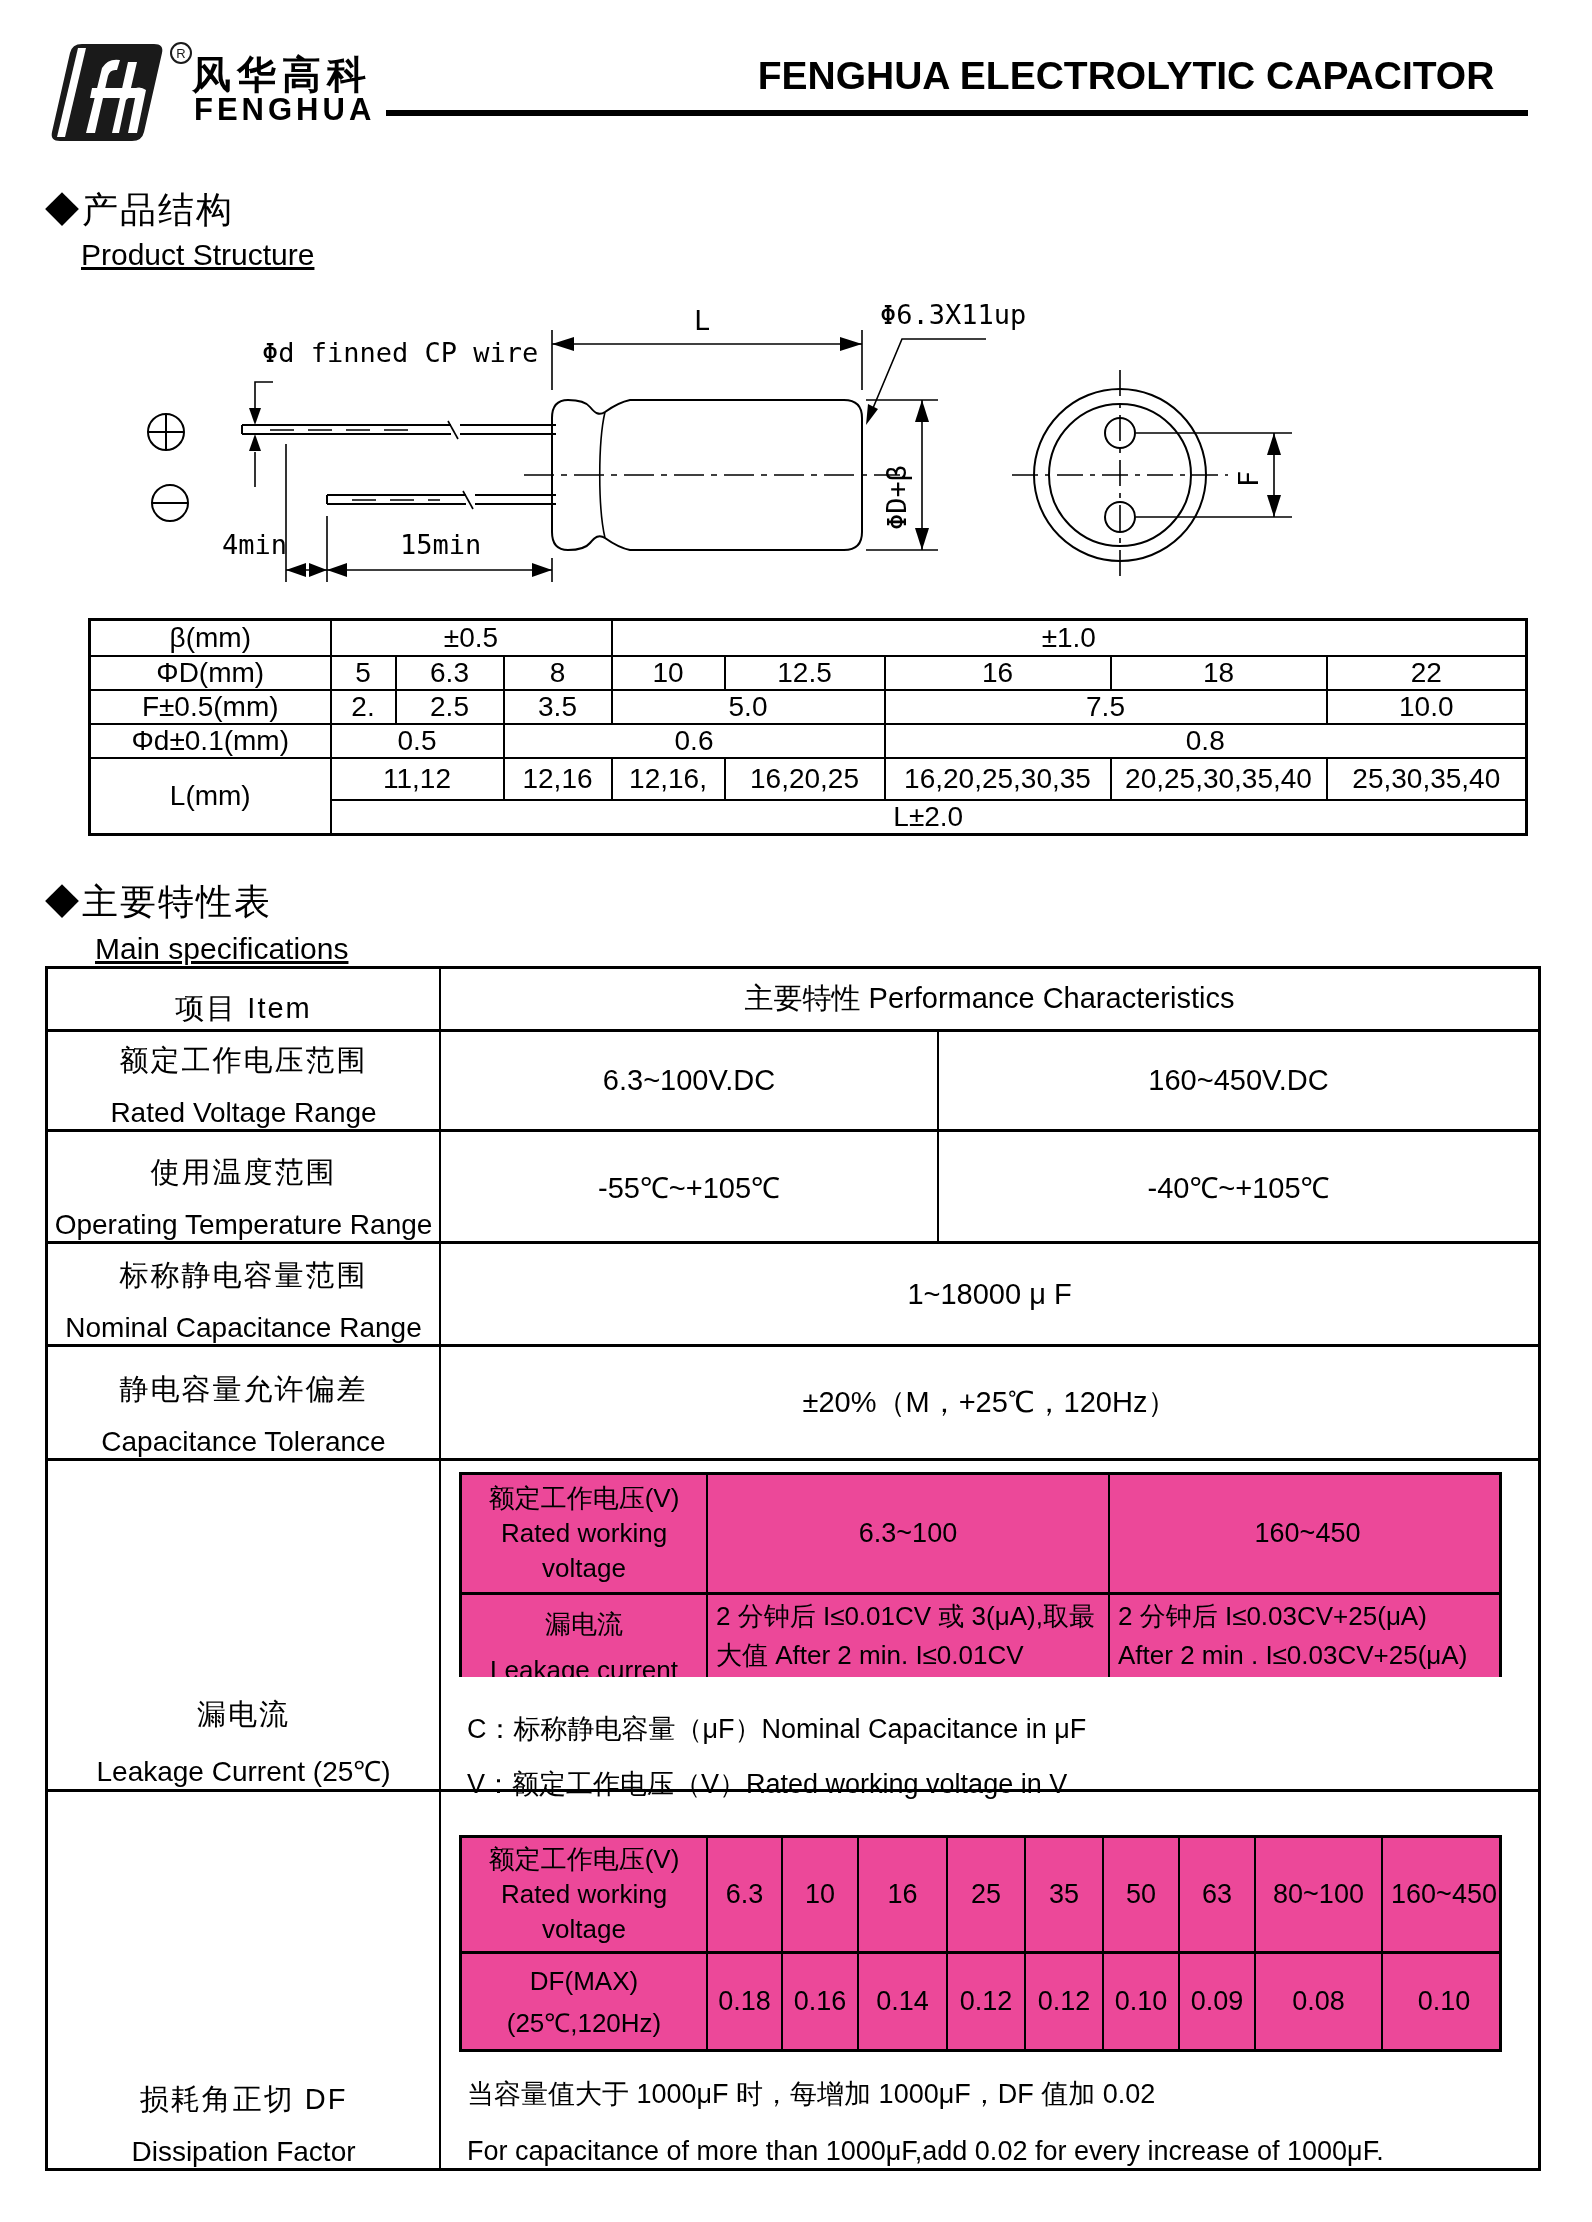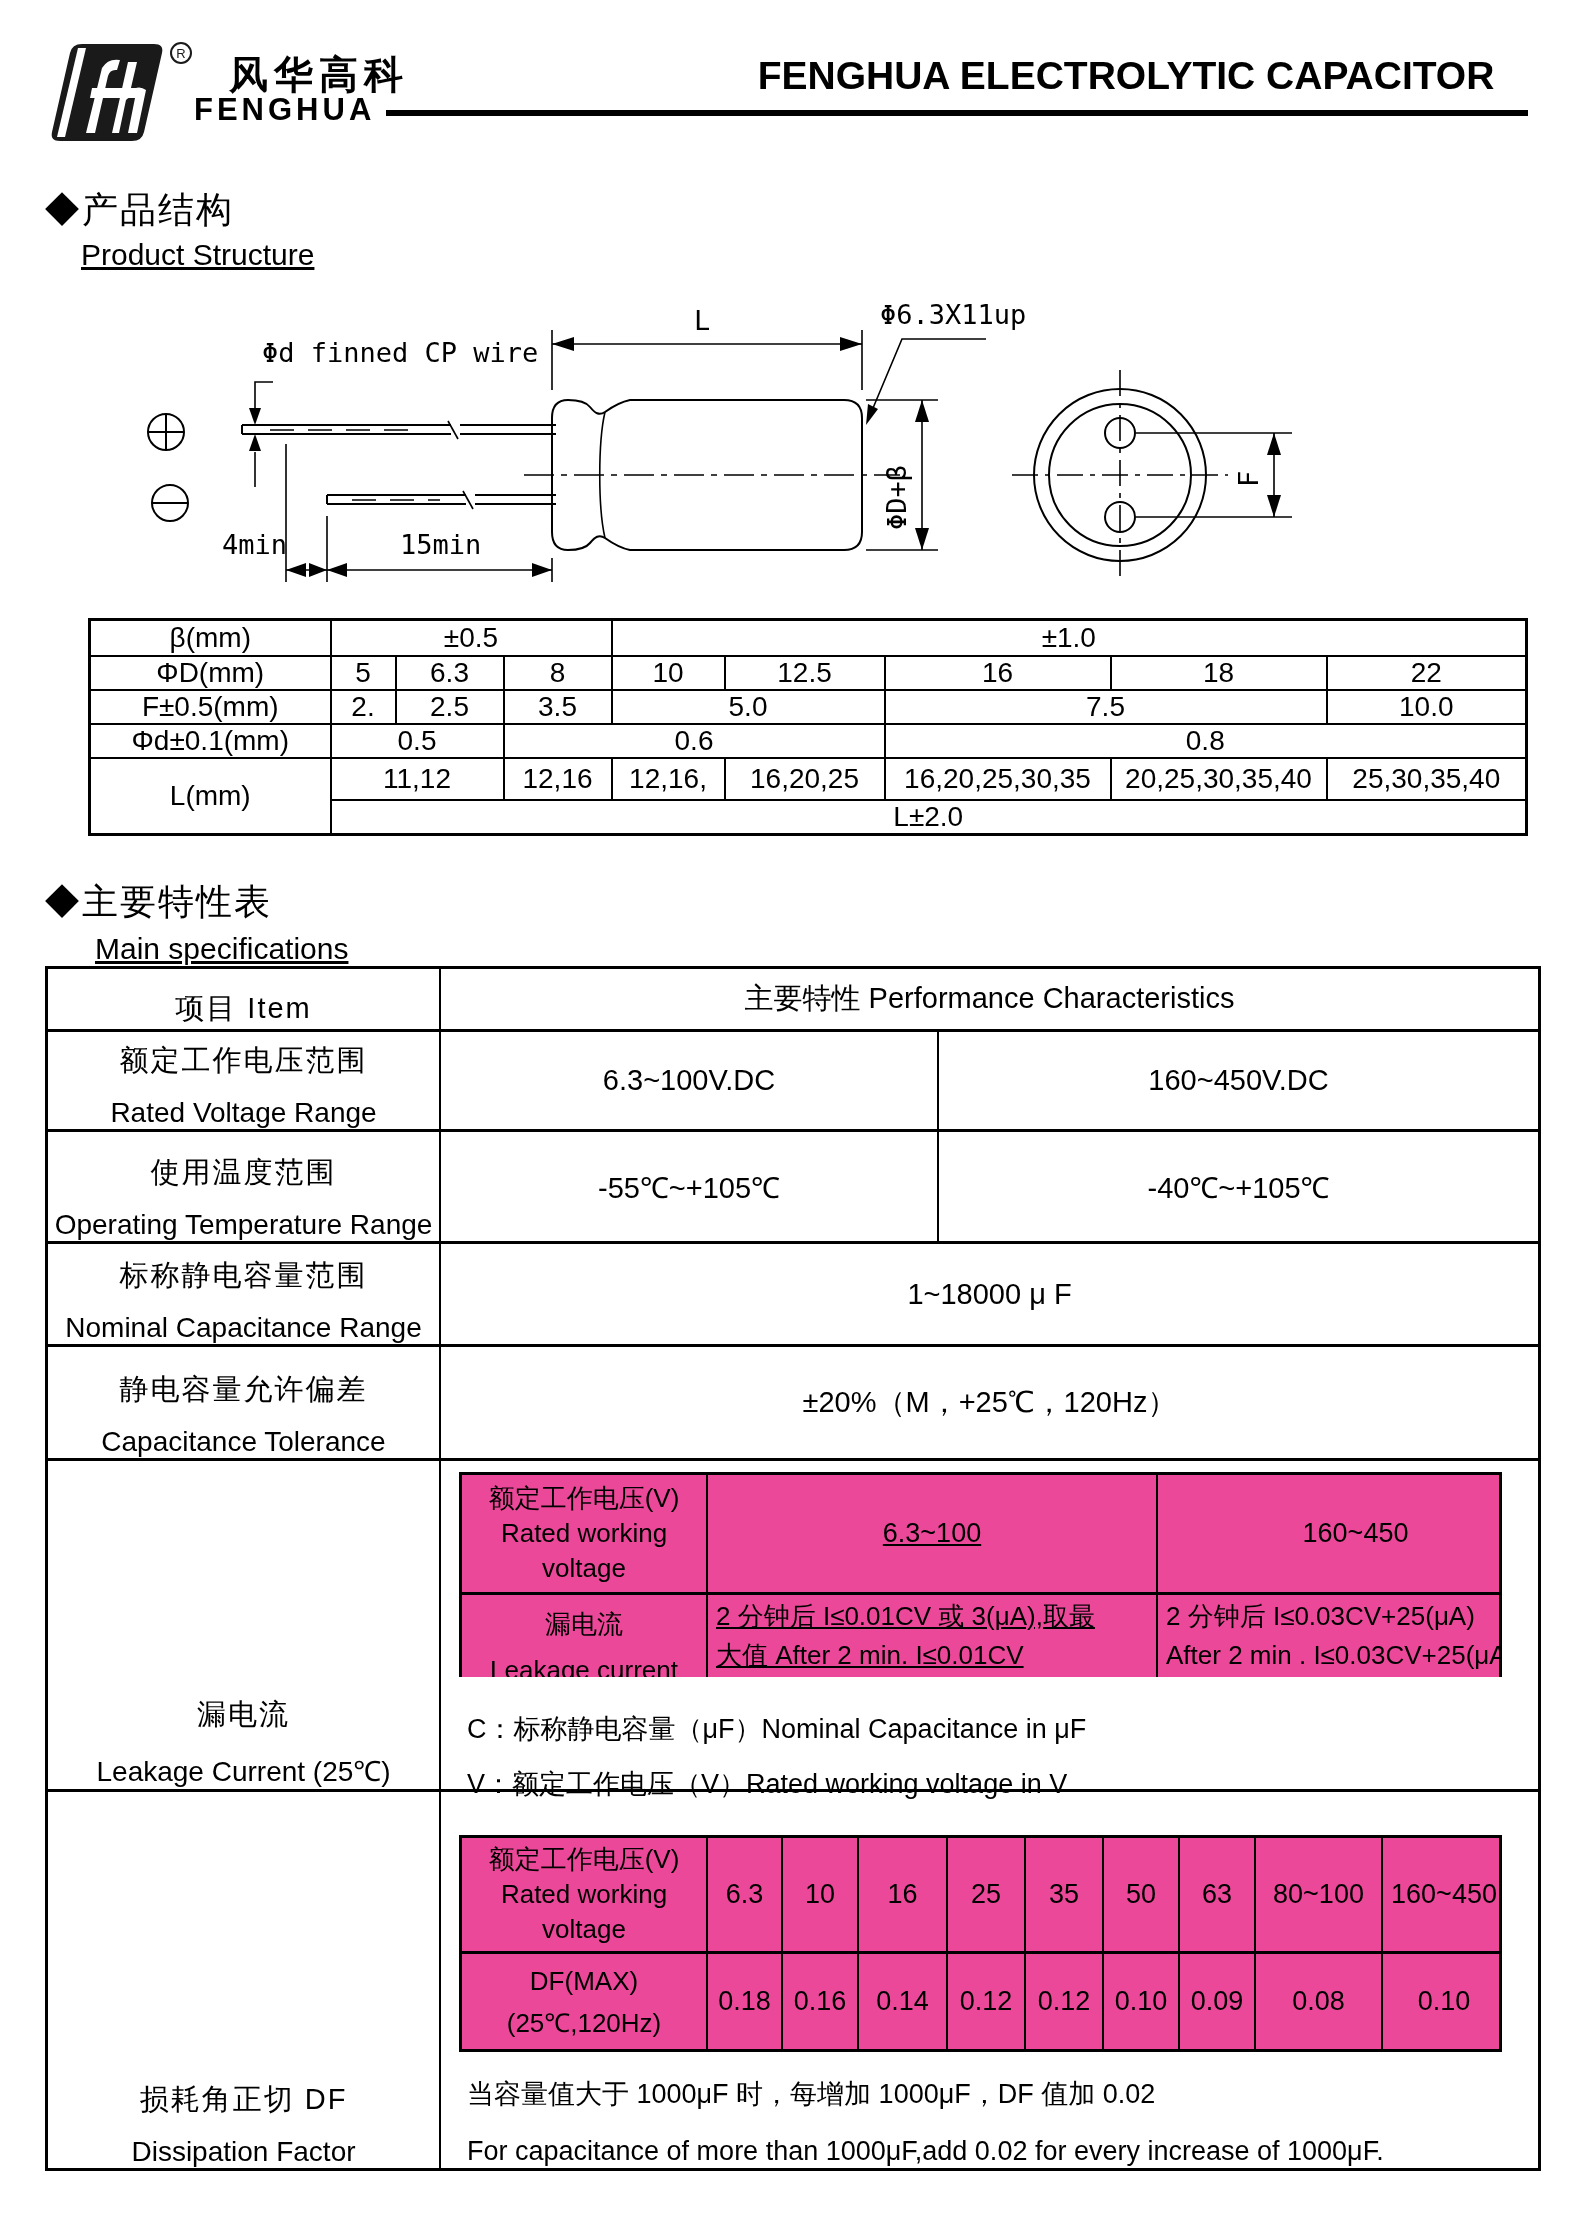--- a/index.html
+++ b/index.html
@@ -5,21 +5,21 @@
   * { margin:0; padding:0; box-sizing:border-box; }
   html,body { background:#fff; }
   body {
     width:1592px; height:2222px; position:relative;
     font-family:"Liberation Sans", sans-serif; color:#000;
     overflow:hidden;
   }
   .abs { position:absolute; }
 
   
-  .brand-cn { left:192px; top:48px; font-size:39px; font-weight:bold; letter-spacing:6px;margin-left:37px; }
+  .brand-cn { left:192px; top:48px; font-size:39px; font-weight:bold; letter-spacing:6px; }
   .brand-en { left:194px; top:92px; font-size:31px; font-weight:bold; letter-spacing:4px; }
   .doc-title { left:720px; top:54px; width:812px; text-align:center; font-size:39px; font-weight:bold; }
   .header-rule { left:386px; top:110px; width:1142px; height:6px; background:#000; }
 
   
   .sec-cn { font-size:36px; letter-spacing:2px; }
   .sec-en { font-size:30px;text-decoration:underline; }
   .ps-cn { left:44px; top:186px; }
   .ps-en { left:81px; top:238px; }
   .ms-cn { left:44px; top:878px; }
@@ -69,21 +69,21 @@
            justify-content:center; align-items:center; text-align:center; }
   .icell:last-child { border-right:none; }
   .inner .irow { display:flex; }
   .inner .sep { border-bottom:3px solid #000; }
   .inner-label { width:246px; font-size:26px; line-height:35px; }
 
   .leak-wrap { padding:11px 0 0 18px; }
   .ltable { width:1043px; border-bottom:none; }
   .ltable .ra { height:120px; }
   .ltable .rb { height:82px; overflow:hidden; }
-  .ltable .c1 { width:450px;text-decoration:underline; }
+  .ltable .c1 { width:402px; }
   .ltable .c2 { width:395px; }
   .ltable .rng { font-size:27px; }
   .ltable .rb .inner-label { justify-content:flex-start; padding-top:6px; line-height:46px; }
   .ltable .spec-txt { align-items:flex-start; justify-content:flex-start; text-align:left;
                       font-size:26px; line-height:39px; padding:2px 6px 0 8px; }
   .note { font-size:27px; padding-left:8px; }
   .note-c { margin-top:34px; }
   .note-v { margin-top:19px; }
 
   .df-wrap { padding:43px 0 0 18px; }

